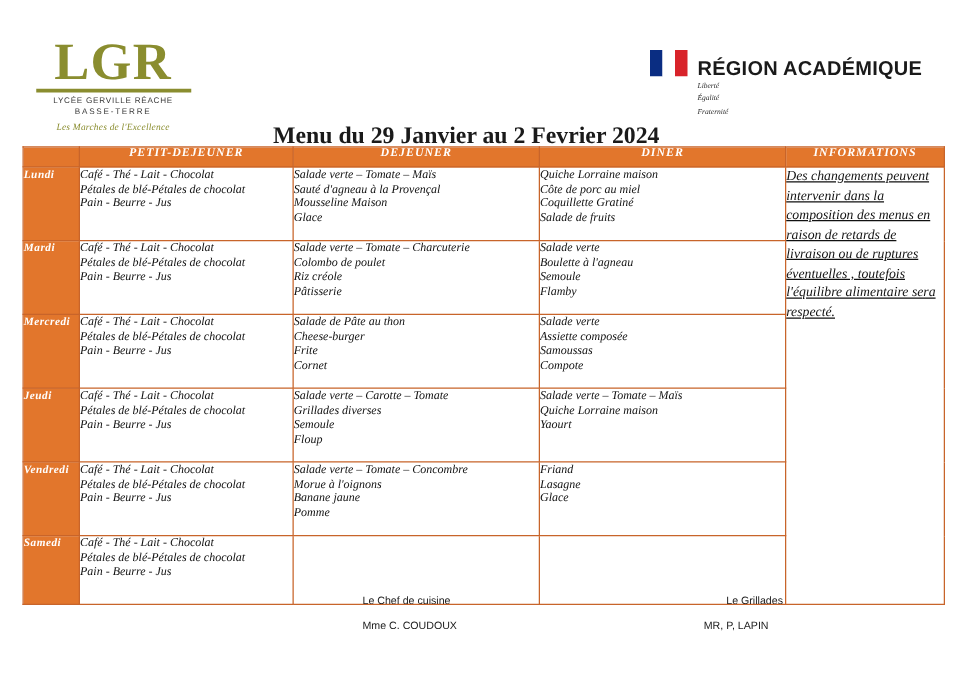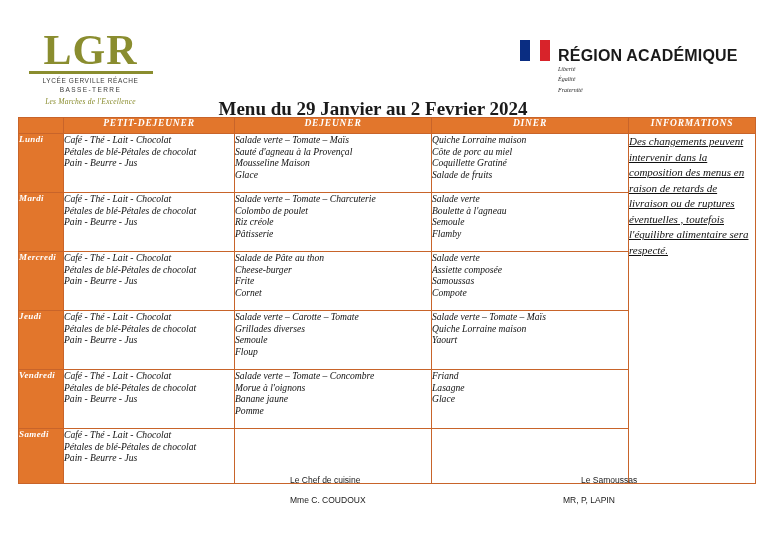--- a/index.html
+++ b/index.html
@@ -393,18 +393,18 @@
       </tbody>
     </table>
   </div>
 
   <div class="signatures">
     <div class="sig sig-2">
       <div class="role">Le Chef de cuisine</div>
       <div class="name">Mme C. COUDOUX</div>
     </div>
     <div class="sig sig-3">
-      <div class="role">Le Samoussas</div>
+      <div class="role">Le Grillades</div>
       <div class="name">MR, P, LAPIN</div>
     </div>
   </div>
 
 </div>
 
 </body></html>

